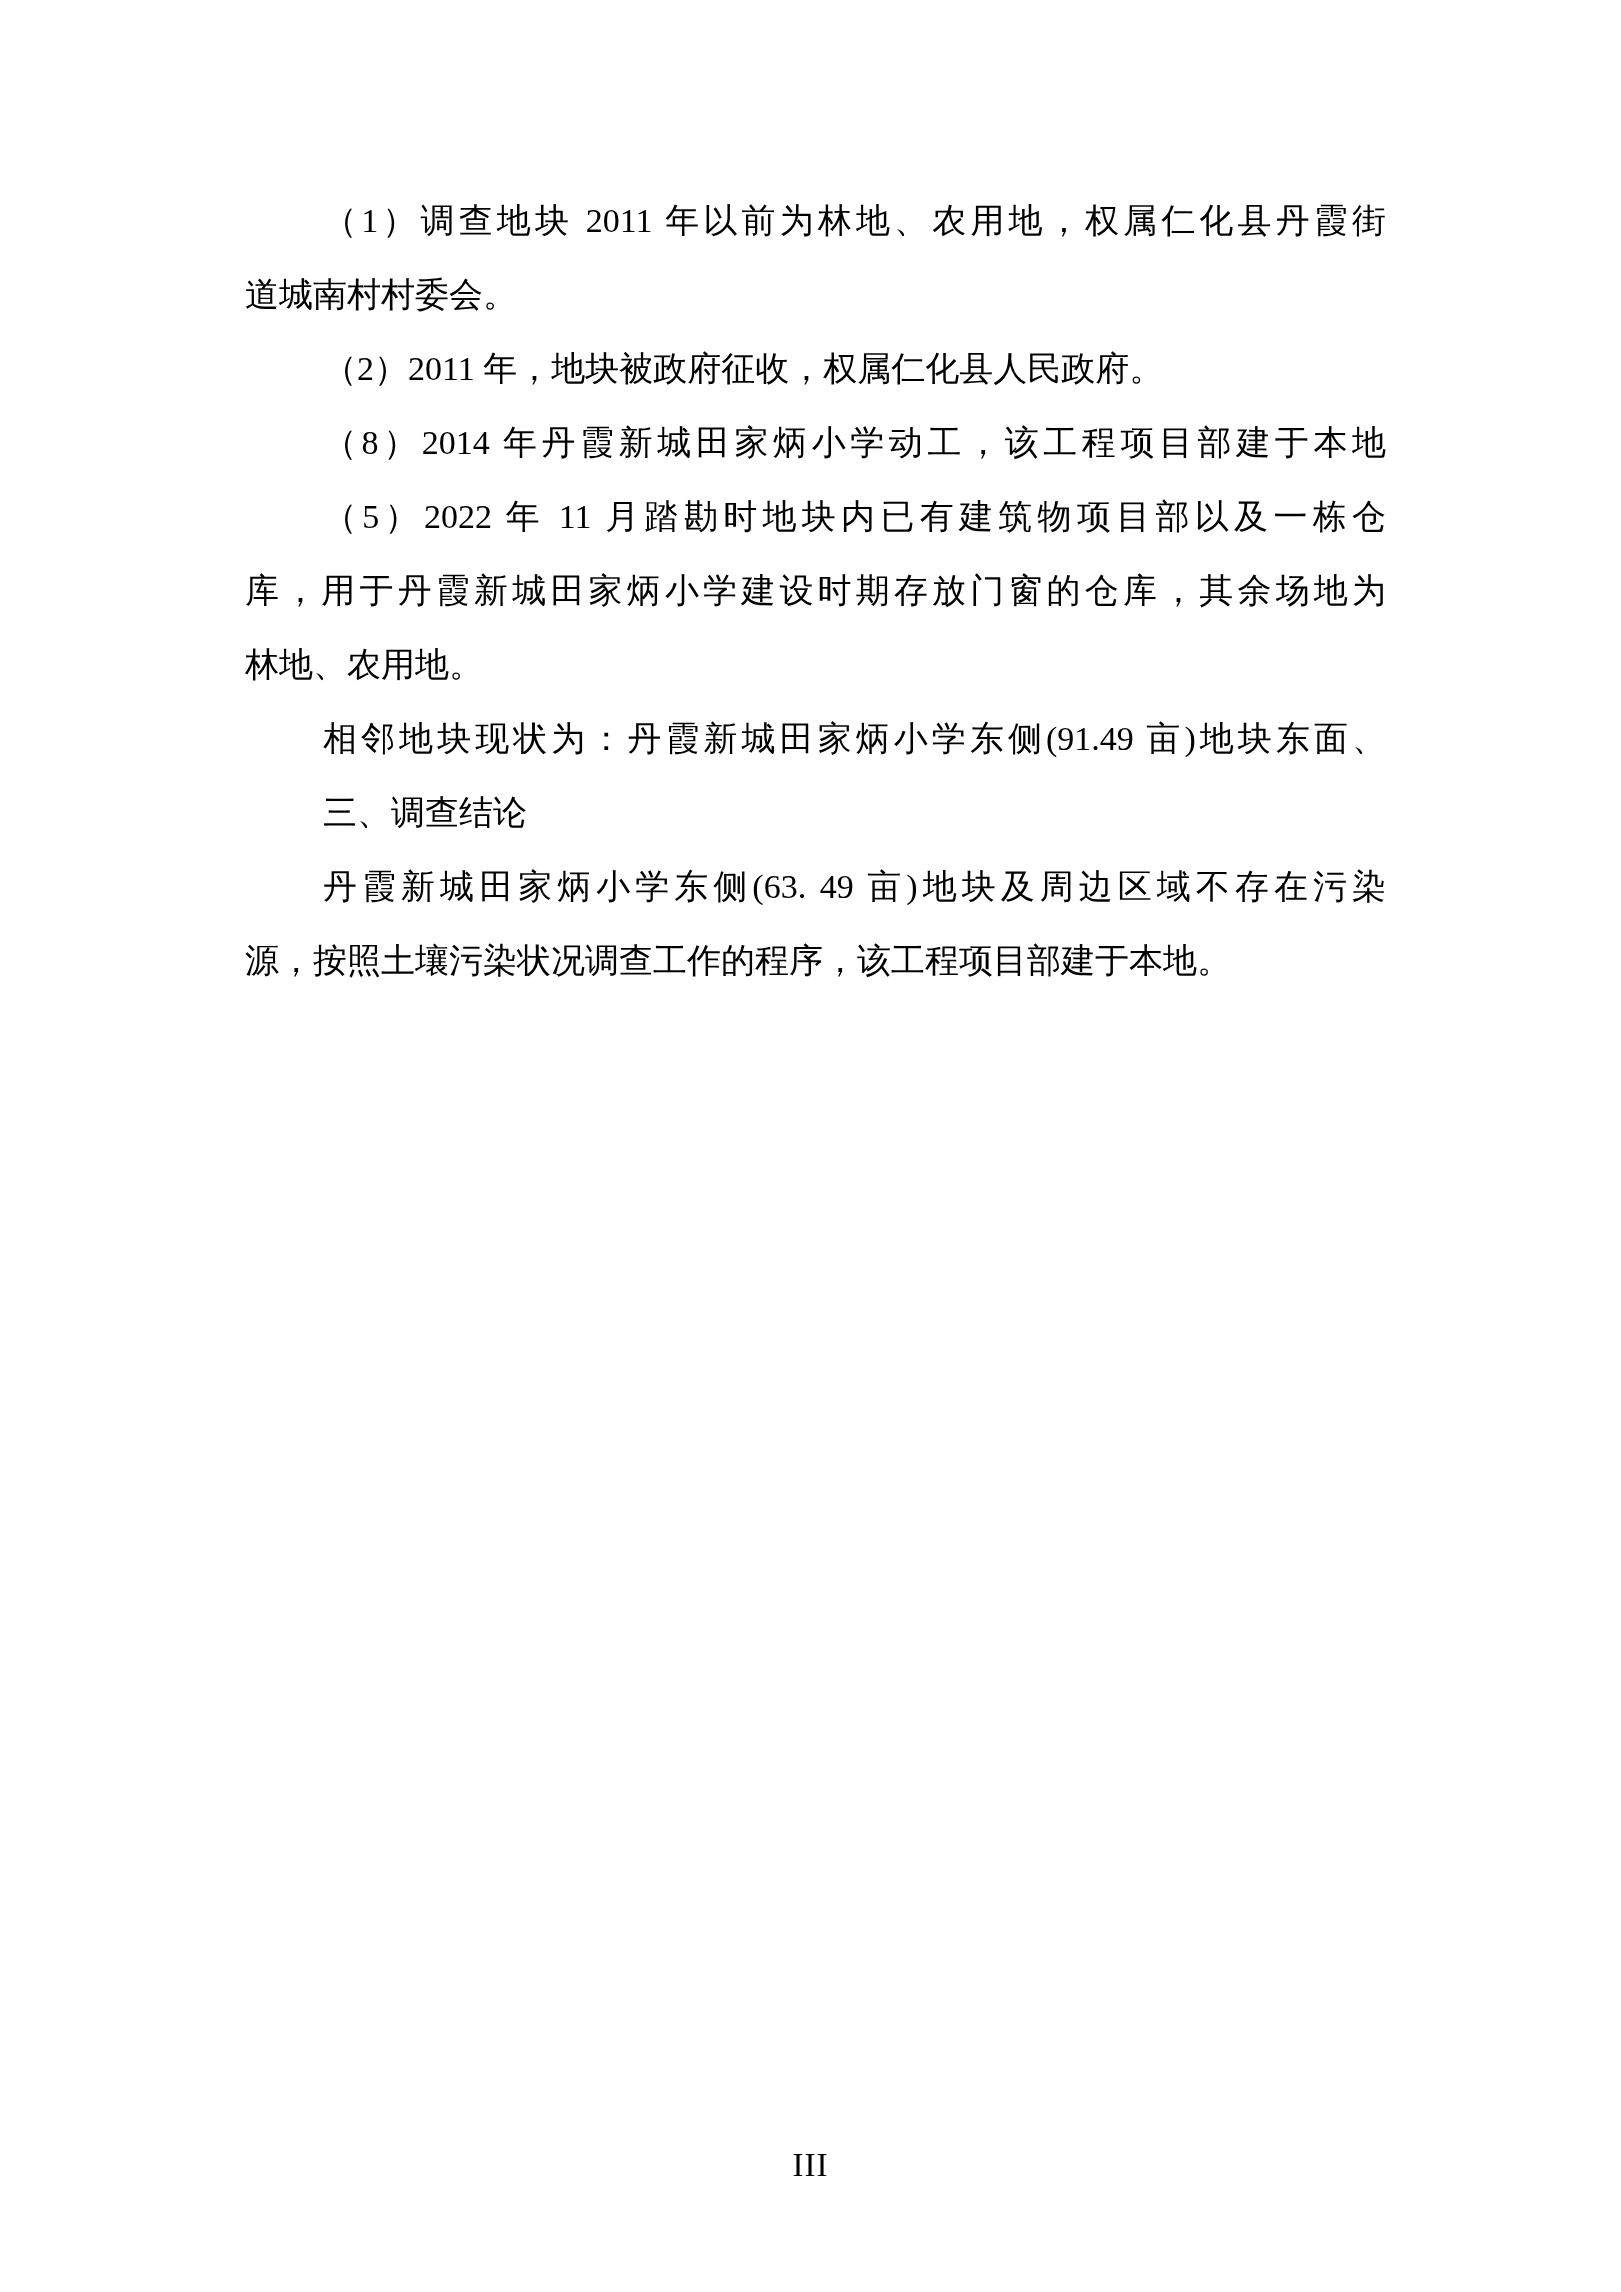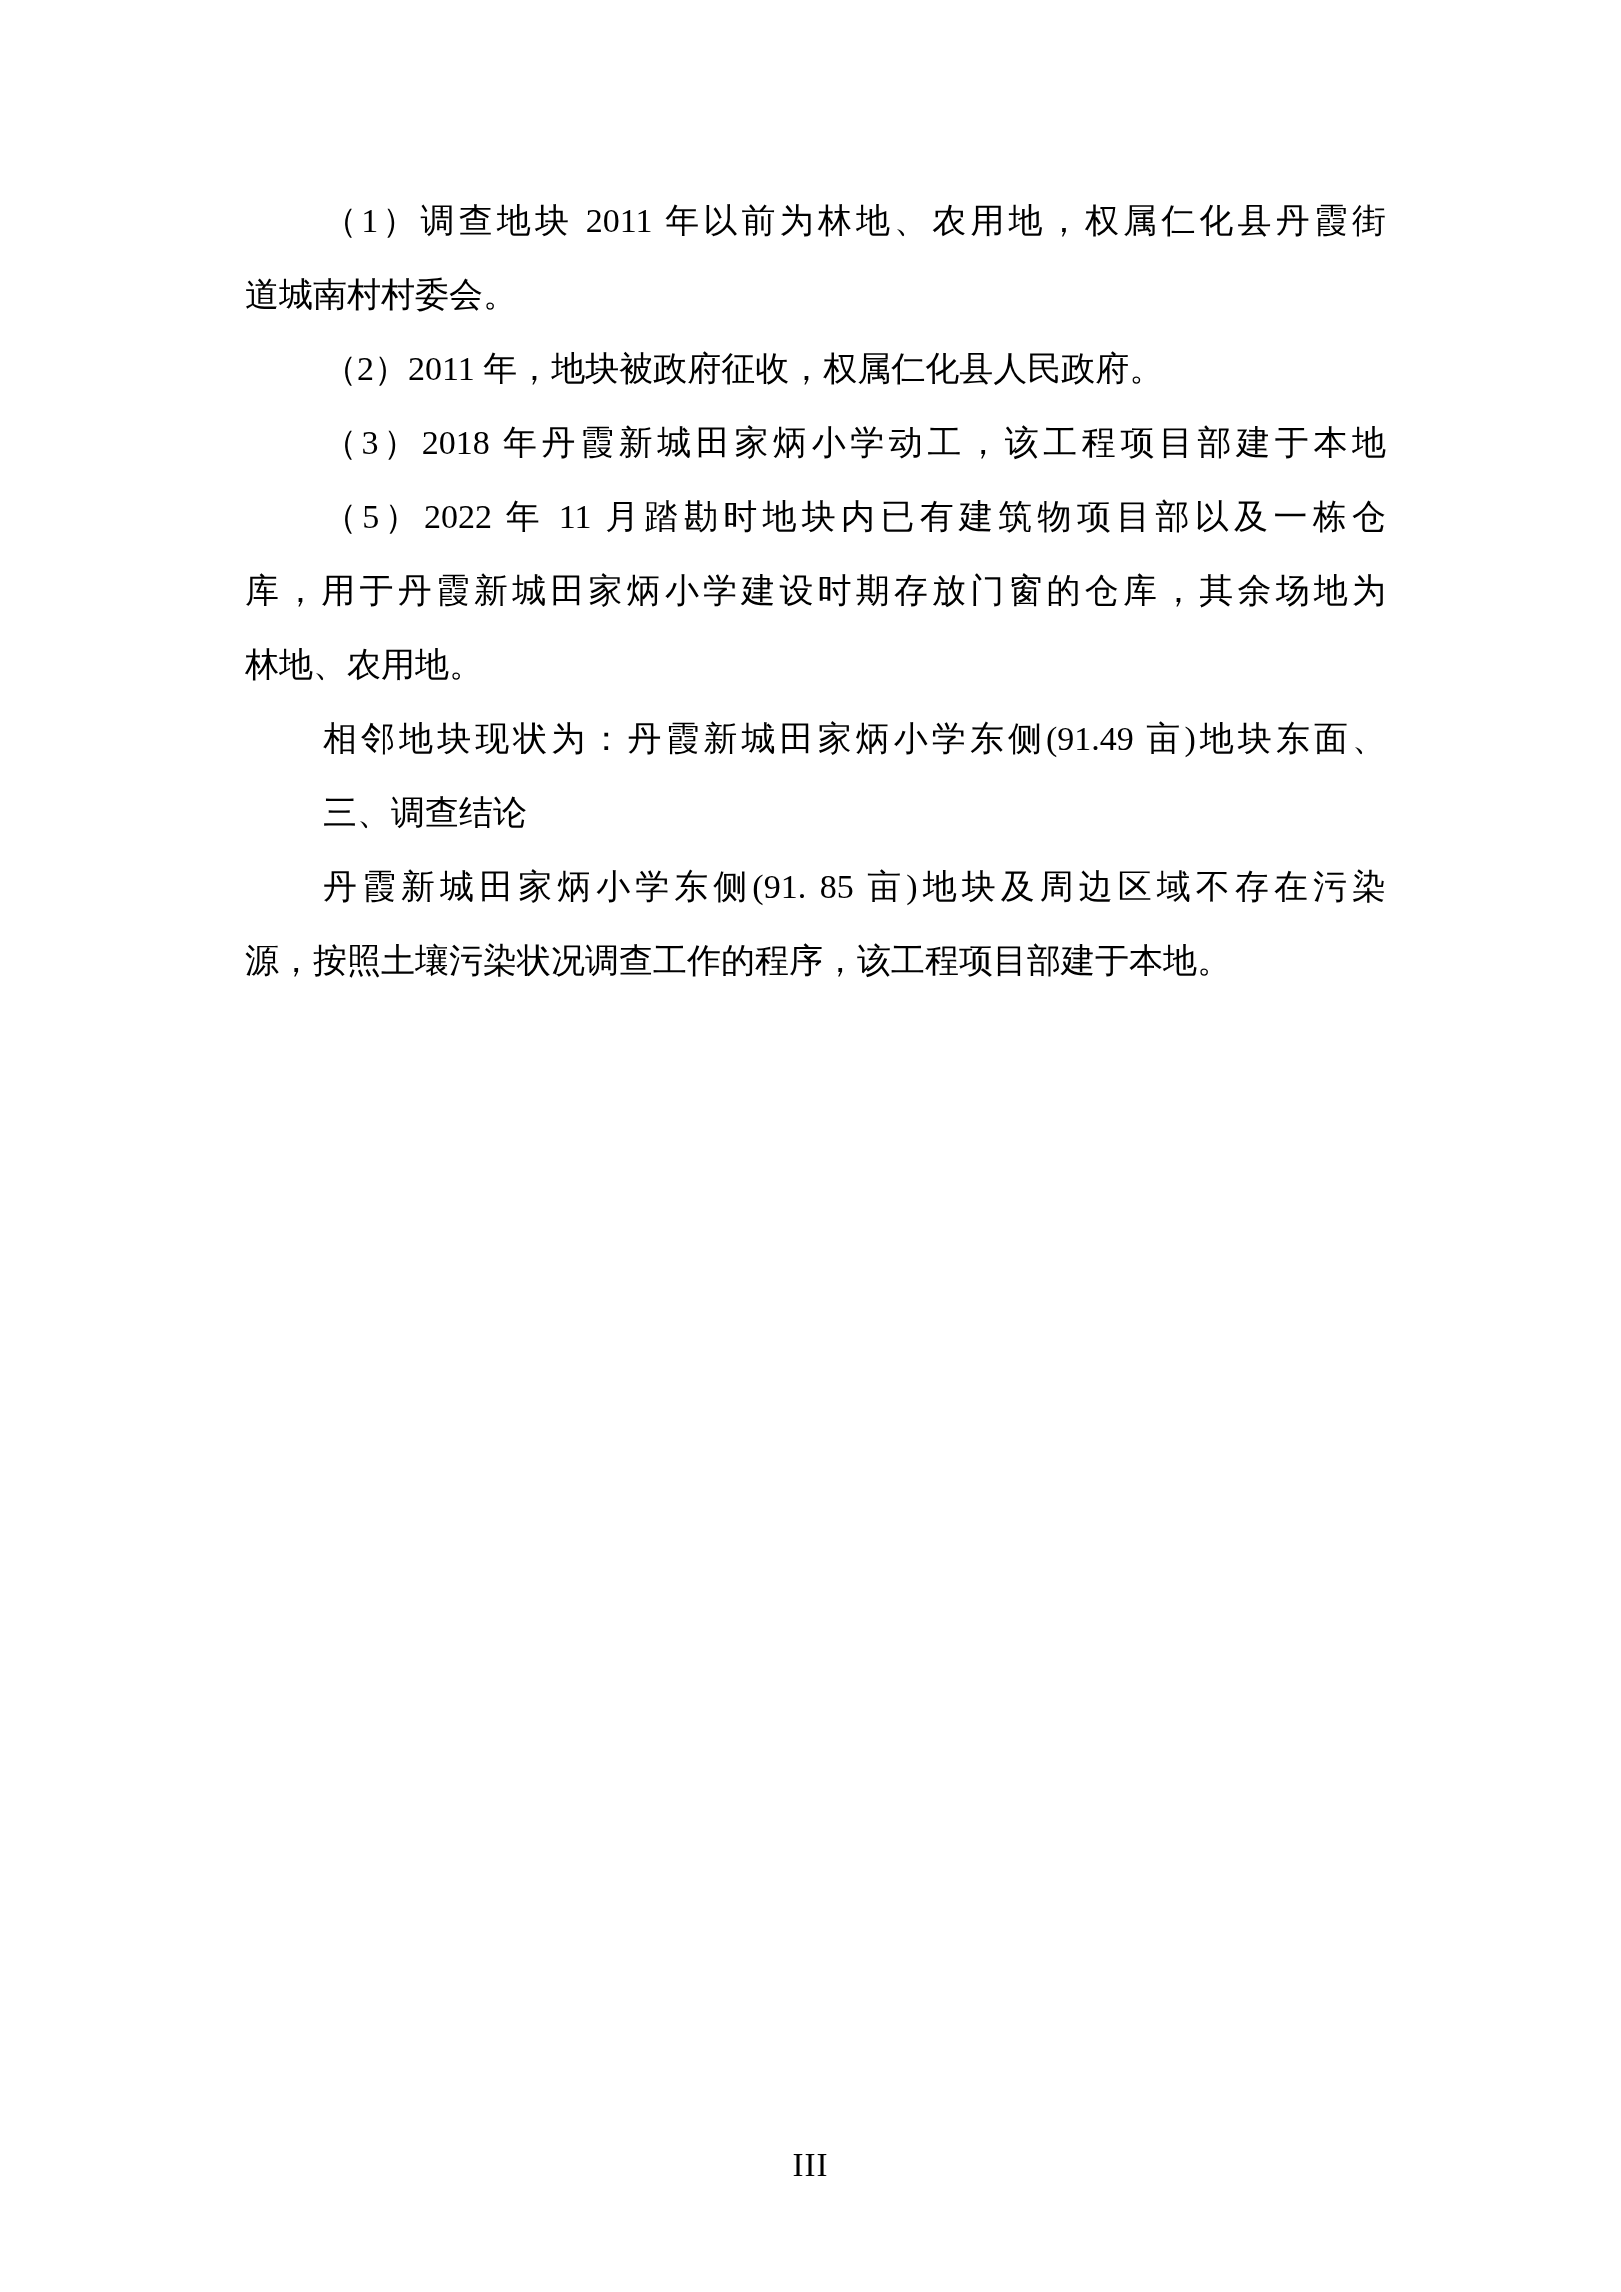--- a/index.html
+++ b/index.html
@@ -53,27 +53,27 @@
 </style>
 </head>
 <body>
 
 <div class="page">
 
   <main class="doc-body">
     <div class="line indent jboth">（1）调查地块 2011 年以前为林地、农用地，权属仁化县丹霞街</div>
     <div class="line">道城南村村委会。</div>
     <div class="line indent">（2）2011 年，地块被政府征收，权属仁化县人民政府。</div>
-    <div class="line indent jboth">（3）2018 年丹霞新城田家炳小学动工，该工程项目部建于本地</div>
+    <div class="line indent jboth">（8）2014 年丹霞新城田家炳小学动工，该工程项目部建于本地</div>
     <div class="line indent jboth">（5）2022 年 11 月踏勘时地块内已有建筑物项目部以及一栋仓</div>
     <div class="line jboth">库，用于丹霞新城田家炳小学建设时期存放门窗的仓库，其余场地为</div>
     <div class="line">林地、农用地。</div>
     <div class="line indent jboth">相邻地块现状为：丹霞新城田家炳小学东侧(91.49 亩)地块东面、</div>
     <div class="line indent">三、调查结论</div>
-    <div class="line indent jboth">丹霞新城田家炳小学东侧(91. 85 亩)地块及周边区域不存在污染</div>
+    <div class="line indent jboth">丹霞新城田家炳小学东侧(63. 49 亩)地块及周边区域不存在污染</div>
     <div class="line">源，按照土壤污染状况调查工作的程序，该工程项目部建于本地。</div>
   </main>
 
   <footer class="page-footer">
     <span class="page-number">III</span>
   </footer>
 
 </div>
 
 

